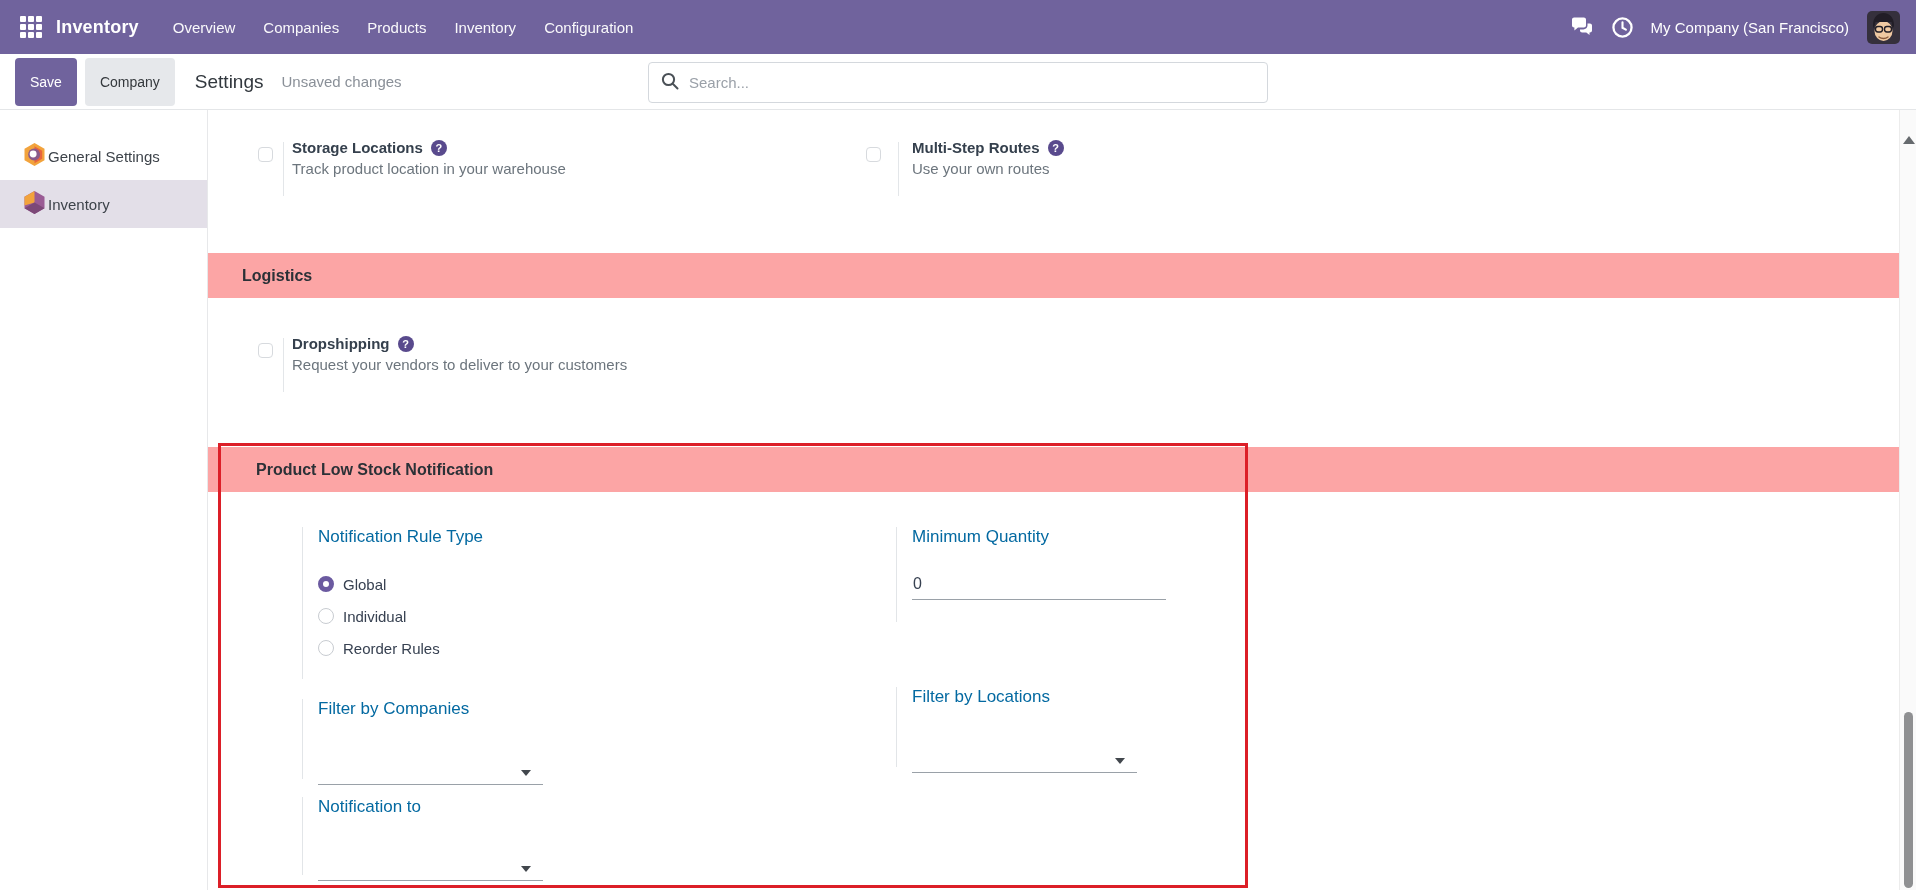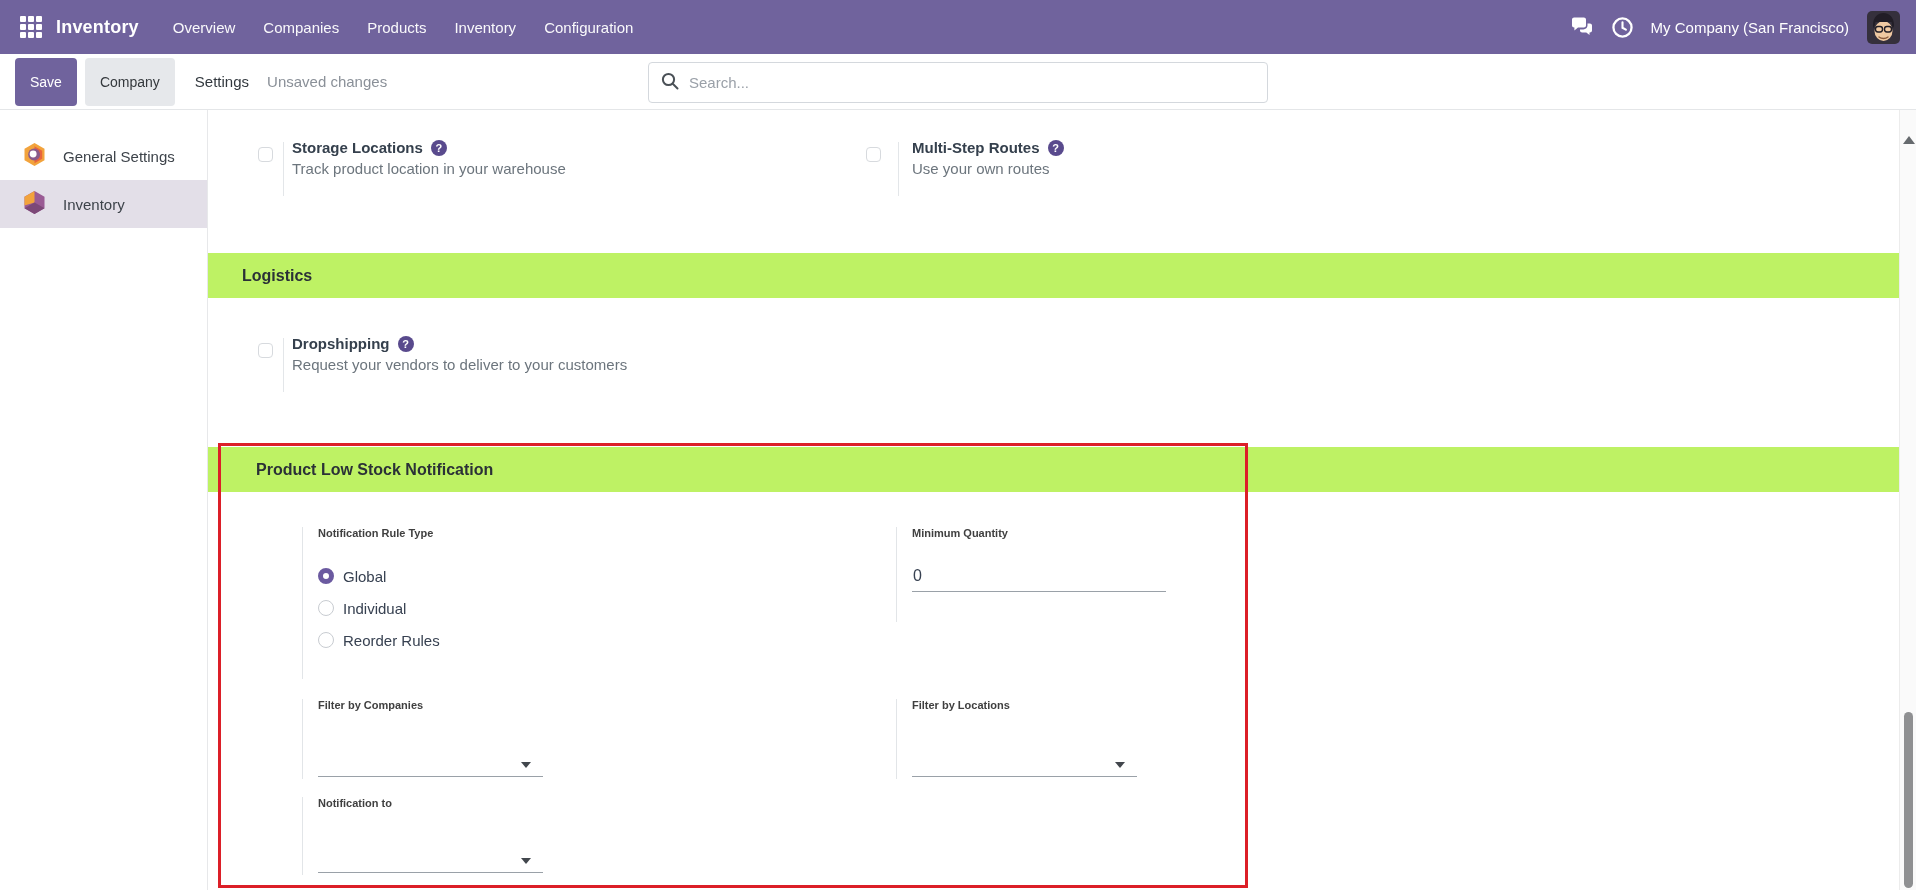--- a/index.html
+++ b/index.html
@@ -24,60 +24,60 @@
   .avatar { width:33px; height:33px; border-radius:5px; overflow:hidden; display:block; }
 
   
   .control-panel { position:absolute; left:0; top:54px; width:100%; height:56px;
             background:#fff; border-bottom:1px solid #e4e6e8; display:flex; align-items:center;
             padding:0 15px; }
   .btn { font-family:inherit; font-size:14px; border:none; border-radius:4px; height:48px;
          padding:0 15px; cursor:pointer; }
   .btn-save { background:#70639D; color:#fff; margin-right:8px; }
   .btn-discard { background:#e6e8eb; color:#34383c; }
-  .page-title { font-size:15px; color:#32383e; font-weight:500; margin-left:20px; }
+  .page-title { font-size:19px; color:#32383e; font-weight:500; margin-left:20px; }
   .status-text { font-size:15px; color:#8a9098; margin-left:18px; }
   .searchbox { position:absolute; left:648px; top:8px; width:620px; height:41px;
          border:1px solid #d4d8dd; border-radius:4px; display:flex; align-items:center;
          padding:0 12px; background:#fff; }
   .searchbox input { border:none; outline:none; flex:1; font-size:15px; color:#333;
          font-family:inherit; margin-left:10px; background:transparent; }
   .searchbox input::placeholder { color:#9aa0a8; }
 
   
   .page { position:absolute; left:0; top:110px; width:1916px; height:780px; }
 
   .sidebar { position:absolute; left:0; top:0; width:208px; height:100%;
              background:#fff; border-right:1px solid #e7e8ea; }
-  .sidebar-item { height:48px; display:flex; align-items:center; gap:16px;
+  .sidebar-item { height:48px; display:flex; align-items:center; gap:1px;
              padding-left:22px; font-size:15px; color:#3d434a; cursor:pointer; margin-top:22px; }
   .sidebar-item + .sidebar-item { margin-top:0; }
   .sidebar-item.selected { background:#E3DFE8; }
   .sidebar-item svg { flex:0 0 auto; }
 
   .content { position:absolute; left:208px; top:0; width:1691px; height:100%; background:#fff; }
 
   
   .setting-box { position:absolute; }
   .cbx { position:absolute; width:15px; height:15px; border:1px solid #d7dade; border-radius:4px;
          background:#fff; cursor:pointer; }
   .vsep { position:absolute; width:1px; background:#e3e6e9; }
   .setting-title { font-size:15px; font-weight:700; color:#35404d; white-space:nowrap; display:flex; align-items:center; gap:8px; }
   .setting-desc { font-size:15px; color:#6c757d; margin-top:4px; white-space:nowrap; }
   .help-icon { width:16px; height:16px; border-radius:50%; background:#594a8d; color:#fff;
          font-size:11px; font-weight:700; display:inline-flex; align-items:center; justify-content:center;
          cursor:pointer; }
   .help-icon::before { content:"?"; }
 
-  .section-header { position:absolute; left:0; width:100%; height:45px; background:#bef264;
+  .section-header { position:absolute; left:0; width:100%; height:45px; background:#fca5a5;
          font-size:16px; font-weight:700; color:#2b3137; line-height:45px; padding-left:34px; }
 
   
   .field-box { position:absolute; border-left:1px solid #e2e5e8; padding-left:15px; }
-  .field-label { font-size:11px; font-weight:700; color:#404040; }
+  .field-label { font-size:17px; font-weight:400; color:#0369a1; }
   .radio-row { display:flex; align-items:center; gap:9px; height:32px; cursor:pointer; }
   .radio { width:16px; height:16px; border-radius:50%; border:1px solid #c8ccd1; background:#fff; }
   .radio.checked { border:5px solid #6b5aa0; }
   .radio-label { font-size:15px; font-weight:500; color:#374151; }
   .u-input { border:none; border-bottom:1px solid #9aa1a8; font-size:16px; color:#374151;
          font-family:inherit; outline:none; padding:2px 1px 6px; background:transparent; }
   .o-select { position:relative; height:30px; border-bottom:1px solid #9aa1a8; cursor:pointer; }
   .caret { position:absolute; right:12px; bottom:8px; width:0; height:0;
          border-left:5px solid transparent; border-right:5px solid transparent;
          border-top:6px solid #42474d; }
@@ -247,21 +247,21 @@
       </div>
 
       <div class="field-box" style="left:94px; top:589px; width:560px; height:80px;">
         <div class="field-label">Filter by Companies</div>
         <div class="o-select" style="width:225px; margin-top:36px;">
           <span></span>
           <span class="caret"></span>
         </div>
       </div>
 
-      <div class="field-box" style="left:688px; top:589px; width:360px; height:80px;">
+      <div class="field-box" style="left:688px; top:577px; width:360px; height:80px;">
         <div class="field-label">Filter by Locations</div>
         <div class="o-select" style="width:225px; margin-top:36px;">
           <span></span>
           <span class="caret"></span>
         </div>
       </div>
 
       <div class="field-box" style="left:94px; top:687px; width:560px; height:78px;">
         <div class="field-label">Notification to</div>
         <div class="o-select" style="width:225px; margin-top:34px;">

